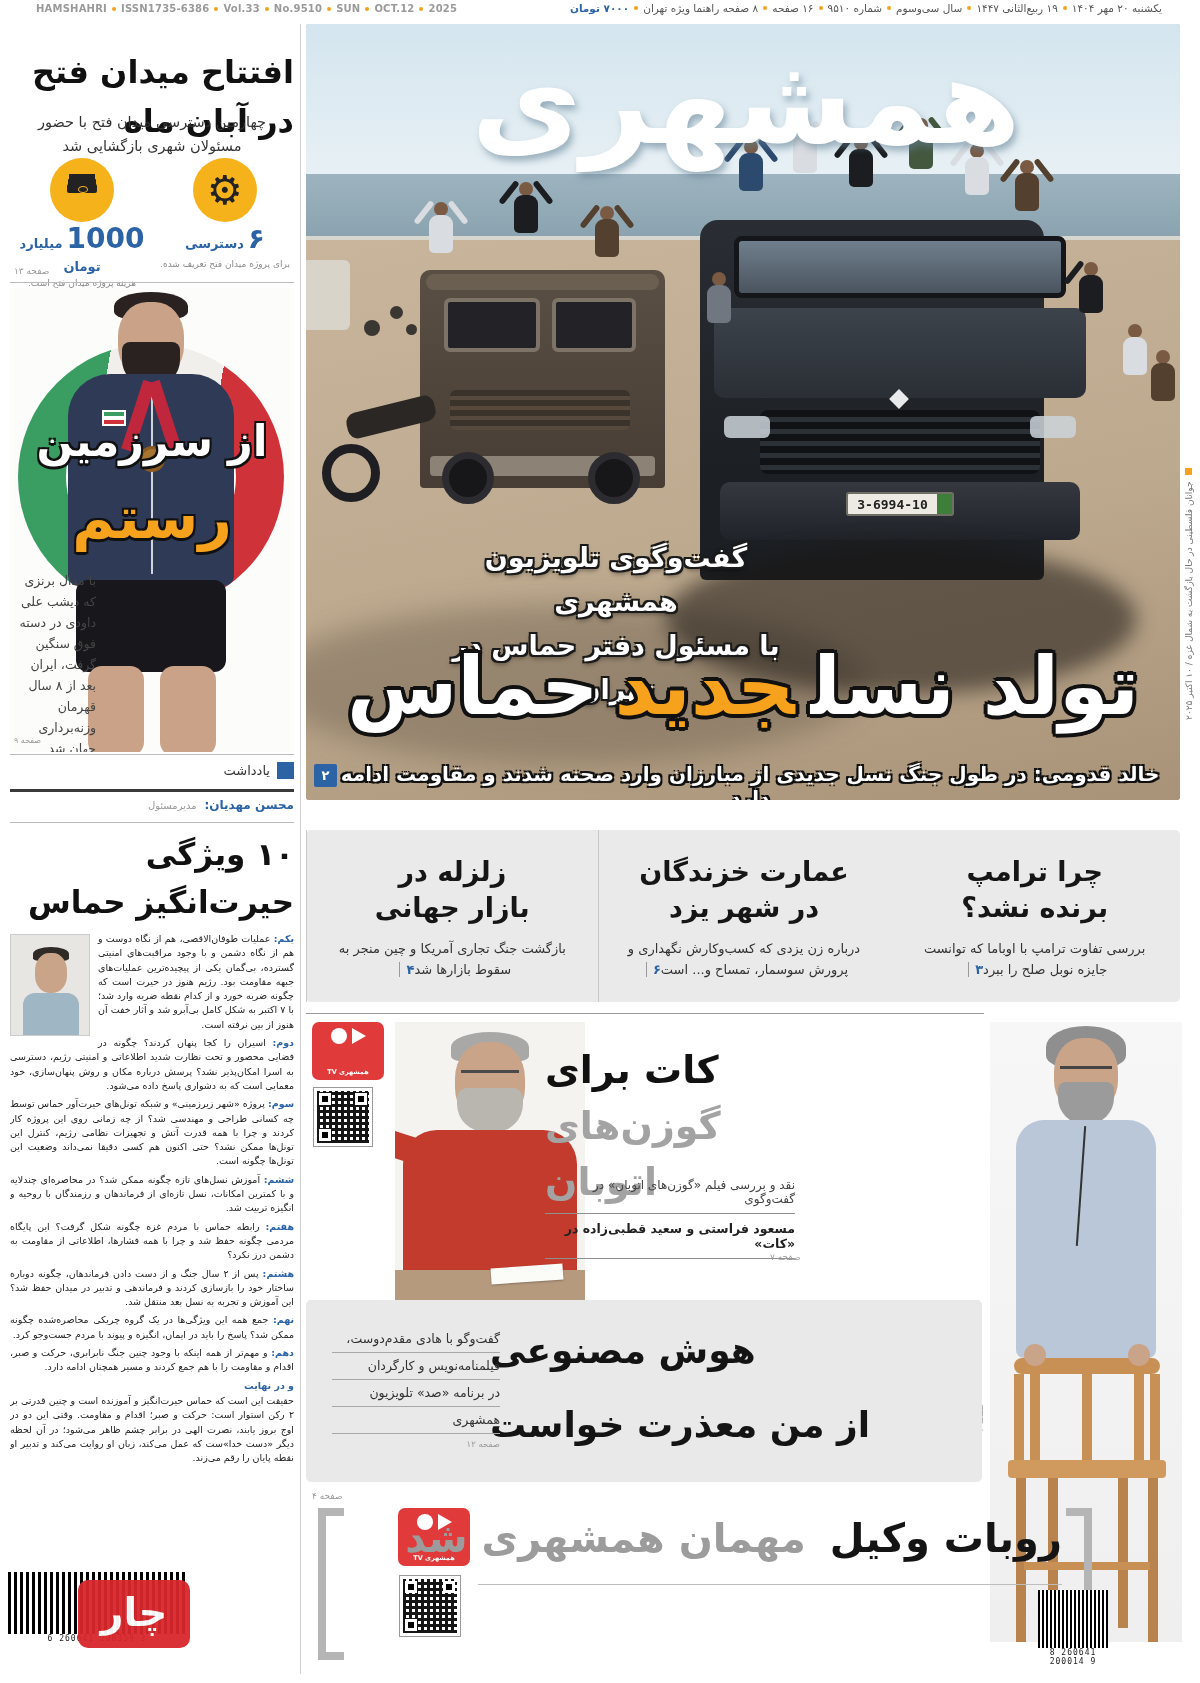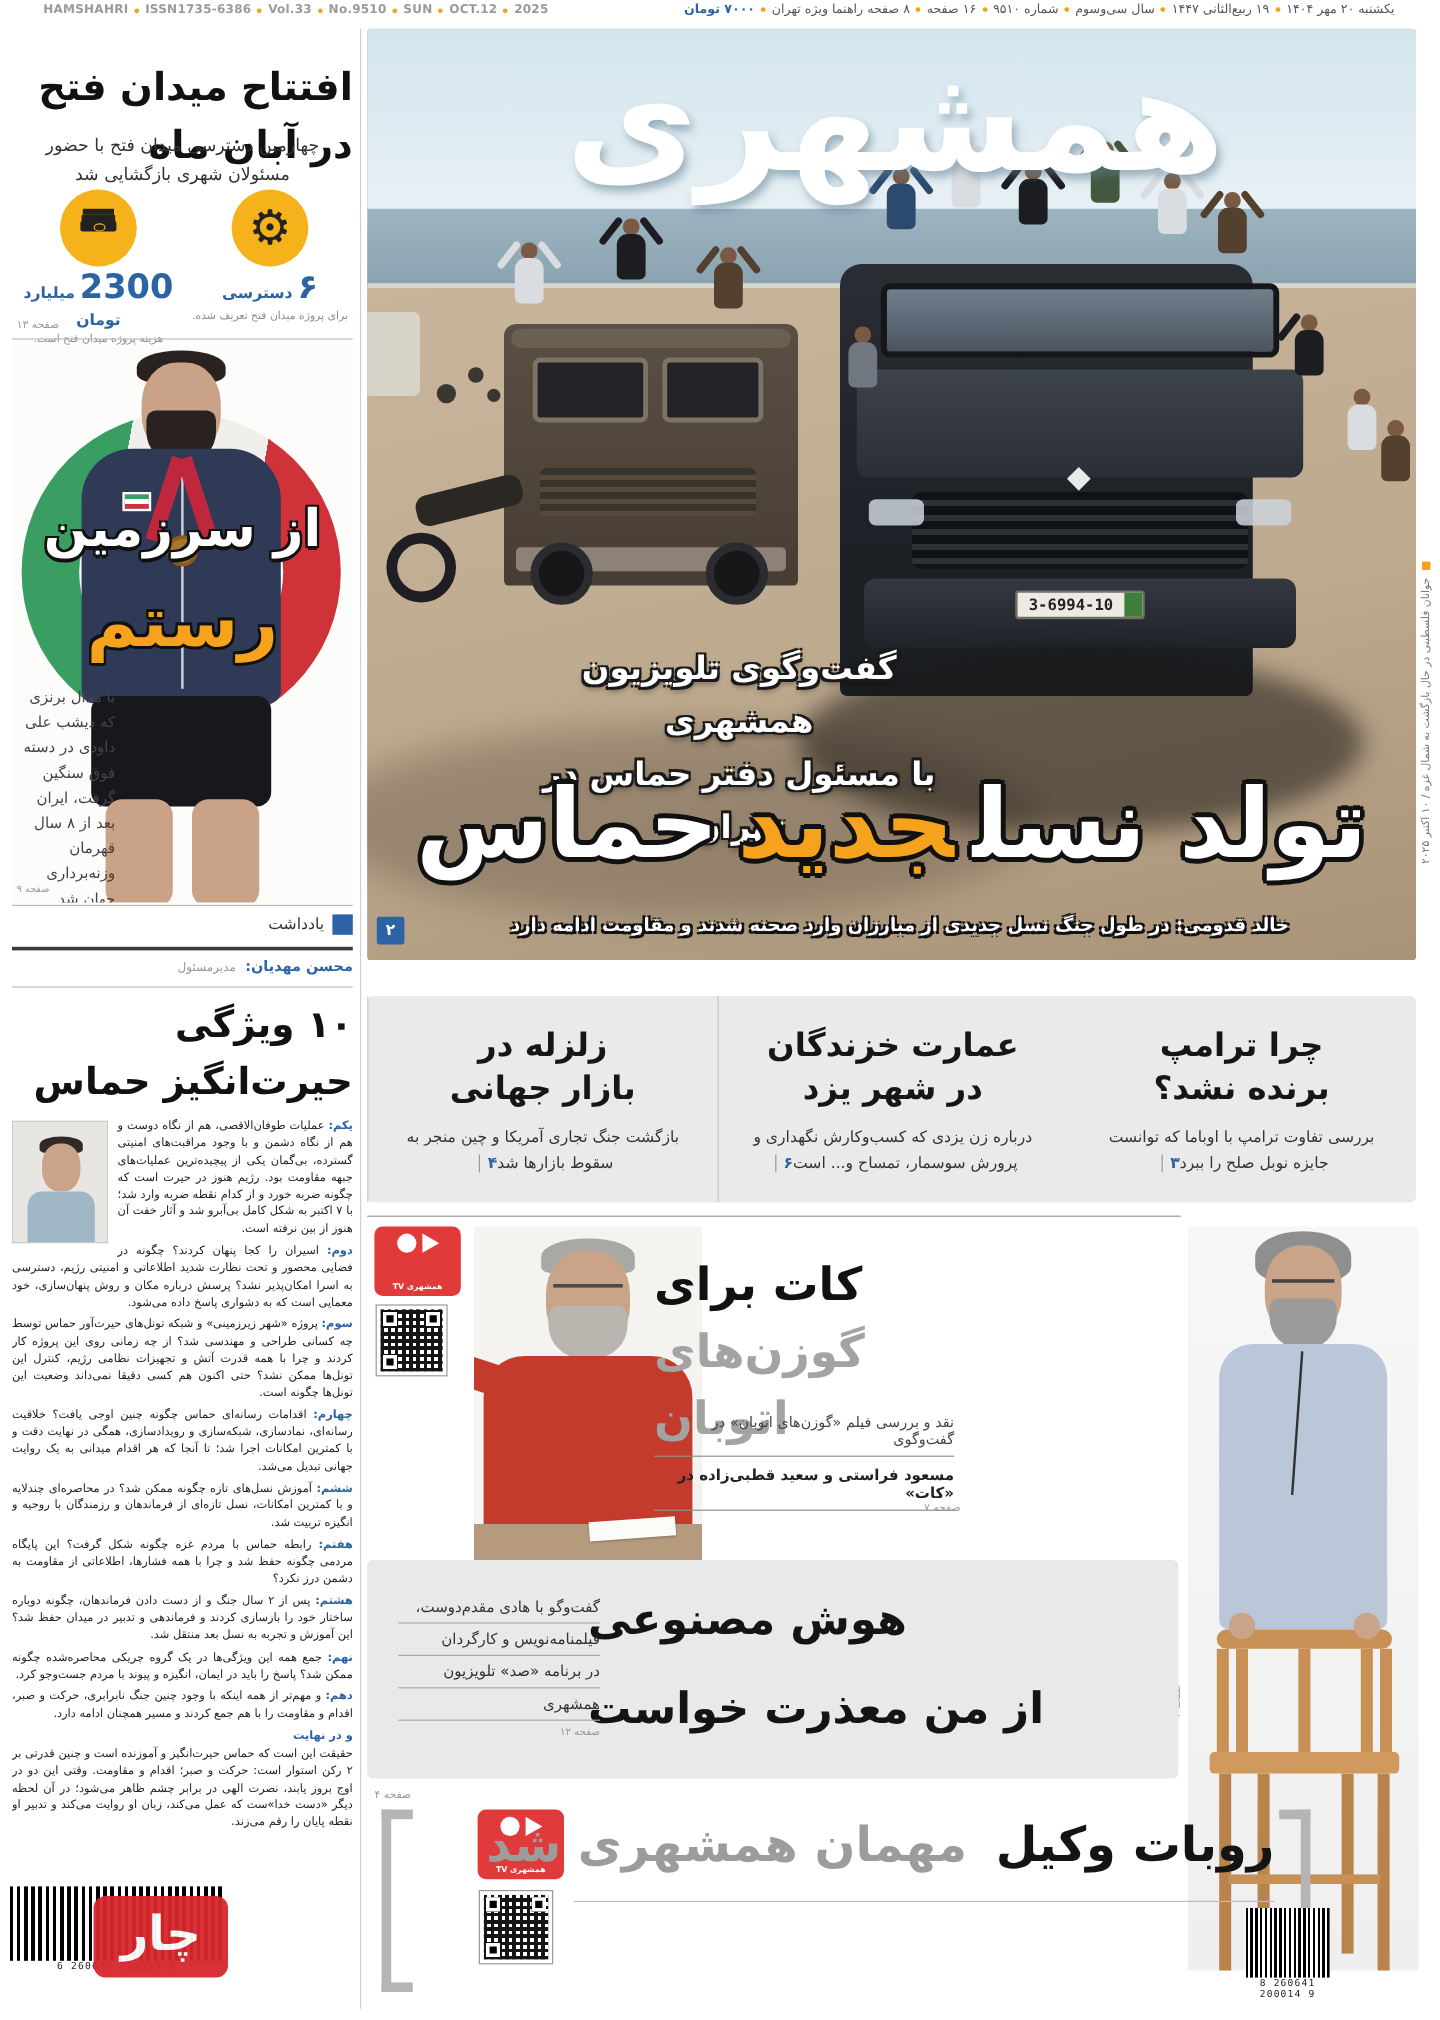--- a/index.html
+++ b/index.html
@@ -81,21 +81,21 @@
   
   .kicker { position:absolute; left:120px; top:512px; width:380px; direction:rtl; text-align:center;
             font-size:27px; font-weight:bold; color:#fff; line-height:44px;
             text-shadow:-2px -2px 0 #1a1a1a,2px -2px 0 #1a1a1a,-2px 2px 0 #1a1a1a,2px 2px 0 #1a1a1a,0 3px 5px rgba(0,0,0,.5); }
   .lead-hl { position:absolute; left:0; top:598px; width:874px; direction:rtl; text-align:center; white-space:nowrap;
              font-size:80px; font-weight:bold; line-height:130px; }
   .lead-hl span { margin:0 8px; }
   .ow { color:#ffffff; text-shadow:-3px -3px 0 #111,3px -3px 0 #111,-3px 3px 0 #111,3px 3px 0 #111,0 -4px 0 #111,0 4px 0 #111,-4px 0 0 #111,4px 0 0 #111; }
   .oo { color:#f6a21c; text-shadow:-3px -3px 0 #111,3px -3px 0 #111,-3px 3px 0 #111,3px 3px 0 #111,0 -4px 0 #111,0 4px 0 #111,-4px 0 0 #111,4px 0 0 #111; }
   .subhead { position:absolute; left:34px; top:738px; width:820px; direction:rtl; text-align:center;
-             font-size:15px; font-weight:bold; color:#fff; 
+             font-size:20px; font-weight:bold; color:#fff; 
              text-shadow:-2px -2px 0 #111,2px -2px 0 #111,-2px 2px 0 #111,2px 2px 0 #111; }
   .page-badge { position:absolute; left:8px; top:740px; width:23px; height:23px; background:#2b63a5; color:#fff;
              font-size:13px; font-weight:bold; text-align:center; line-height:23px; border-radius:2px; }
   .credit { position:absolute; left:1184px; top:468px; height:310px; writing-mode:vertical-rl; transform:rotate(180deg);
             font-size:9px; color:#777; direction:rtl; display:flex; align-items:center; gap:6px; }
   .credit .sq { width:7px; height:7px; background:#f6a21c; flex:0 0 auto; }
 
   
   .teasers { position:absolute; left:306px; top:830px; width:874px; height:172px; background:#eaeaea;
              border-radius:5px; display:flex; direction:rtl; }
@@ -549,21 +549,21 @@
     <div class="cir">
         <span class="gear-glyph">⚙</span>
       </div>
     <div><span class="val">۶</span><span class="unit">دسترسی</span></div>
     <div class="note">برای پروژه میدان فتح تعریف شده.</div>
   </div>
   <div class="stat" style="left:8px;width:148px">
     <div class="cir">
         <span class="money-glyph"></span>
       </div>
-    <div><span class="val">2300</span><span class="unit">میلیارد تومان</span></div>
+    <div><span class="val">1000</span><span class="unit">میلیارد تومان</span></div>
     <div class="note">هزینه پروژه میدان فتح است.</div>
   </div>
 
   <div class="fath-pg">صفحه ۱۳</div>
   <div class="hrule" style="left:10px;top:282px;width:284px"></div>
 
   <div class="rostam">
     <div class="flag-ring"></div>
     <div class="w-hair"></div>
     <div class="w-head"></div>
@@ -603,21 +603,20 @@
 
   <div class="note-body">
     <span class="photo-a">
       <span class="pa-hair"></span>
         <span class="pa-head"></span>
         <span class="pa-shirt"></span>
     </span>
     <p><span class="lead">یکم:</span> <span>عملیات طوفان‌الاقصی، هم از نگاه دوست و هم از نگاه دشمن و با وجود مراقبت‌های امنیتی گسترده، بی‌گمان یکی از پیچیده‌ترین عملیات‌های جبهه مقاومت بود. رژیم هنوز در حیرت است که چگونه ضربه خورد و از کدام نقطه ضربه وارد شد؛ با ۷ اکتبر به شکل کامل بی‌آبرو شد و آثار خفت آن هنوز از بین نرفته است.</span></p>
     <p><span class="lead">دوم:</span> <span>اسیران را کجا پنهان کردند؟ چگونه در فضایی محصور و تحت نظارت شدید اطلاعاتی و امنیتی رژیم، دسترسی به اسرا امکان‌پذیر نشد؟ پرسش درباره مکان و روش پنهان‌سازی، خود معمایی است که به دشواری پاسخ داده می‌شود.</span></p>
     <p><span class="lead">سوم:</span> <span>پروژه «شهر زیرزمینی» و شبکه تونل‌های حیرت‌آور حماس توسط چه کسانی طراحی و مهندسی شد؟ از چه زمانی روی این پروژه کار کردند و چرا با همه قدرت آتش و تجهیزات نظامی رژیم، کنترل این تونل‌ها ممکن نشد؟ حتی اکنون هم کسی دقیقا نمی‌داند وضعیت این تونل‌ها چگونه است.</span></p>
-    <p><span class="lead">چهارم:</span> <span>اقدامات رسانه‌ای حماس چگونه چنین اوجی یافت؟ خلاقیت رسانه‌ای، نمادسازی، شبکه‌سازی و رویدادسازی، همگی در نهایت دقت و با کمترین امکانات اجرا شد؛ تا آنجا که هر اقدام میدانی به یک روایت جهانی تبدیل می‌شد.</span></p>
     <p><span class="lead">ششم:</span> <span>آموزش نسل‌های تازه چگونه ممکن شد؟ در محاصره‌ای چندلایه و با کمترین امکانات، نسل تازه‌ای از فرماندهان و رزمندگان با روحیه و انگیزه تربیت شد.</span></p>
     <p><span class="lead">هفتم:</span> <span>رابطه حماس با مردم غزه چگونه شکل گرفت؟ این پایگاه مردمی چگونه حفظ شد و چرا با همه فشارها، اطلاعاتی از مقاومت به دشمن درز نکرد؟</span></p>
     <p><span class="lead">هشتم:</span> <span>پس از ۲ سال جنگ و از دست دادن فرماندهان، چگونه دوباره ساختار خود را بازسازی کردند و فرماندهی و تدبیر در میدان حفظ شد؟ این آموزش و تجربه به نسل بعد منتقل شد.</span></p>
     <p><span class="lead">نهم:</span> <span>جمع همه این ویژگی‌ها در یک گروه چریکی محاصره‌شده چگونه ممکن شد؟ پاسخ را باید در ایمان، انگیزه و پیوند با مردم جست‌وجو کرد.</span></p>
     <p><span class="lead">دهم:</span> <span>و مهم‌تر از همه اینکه با وجود چنین جنگ نابرابری، حرکت و صبر، اقدام و مقاومت را با هم جمع کردند و مسیر همچنان ادامه دارد.</span></p>
     <p><span class="lead-block">و در نهایت</span><span>حقیقت این است که حماس حیرت‌انگیز و آموزنده است و چنین قدرتی بر ۲ رکن استوار است: حرکت و صبر؛ اقدام و مقاومت. وقتی این دو در اوج بروز یابند، نصرت الهی در برابر چشم ظاهر می‌شود؛ در آن لحظه دیگر «دست خدا»ست که عمل می‌کند، زبان او روایت می‌کند و تدبیر او نقطه پایان را رقم می‌زند.</span></p>
 
   </div>
 
   <div class="barcode bc-left">

